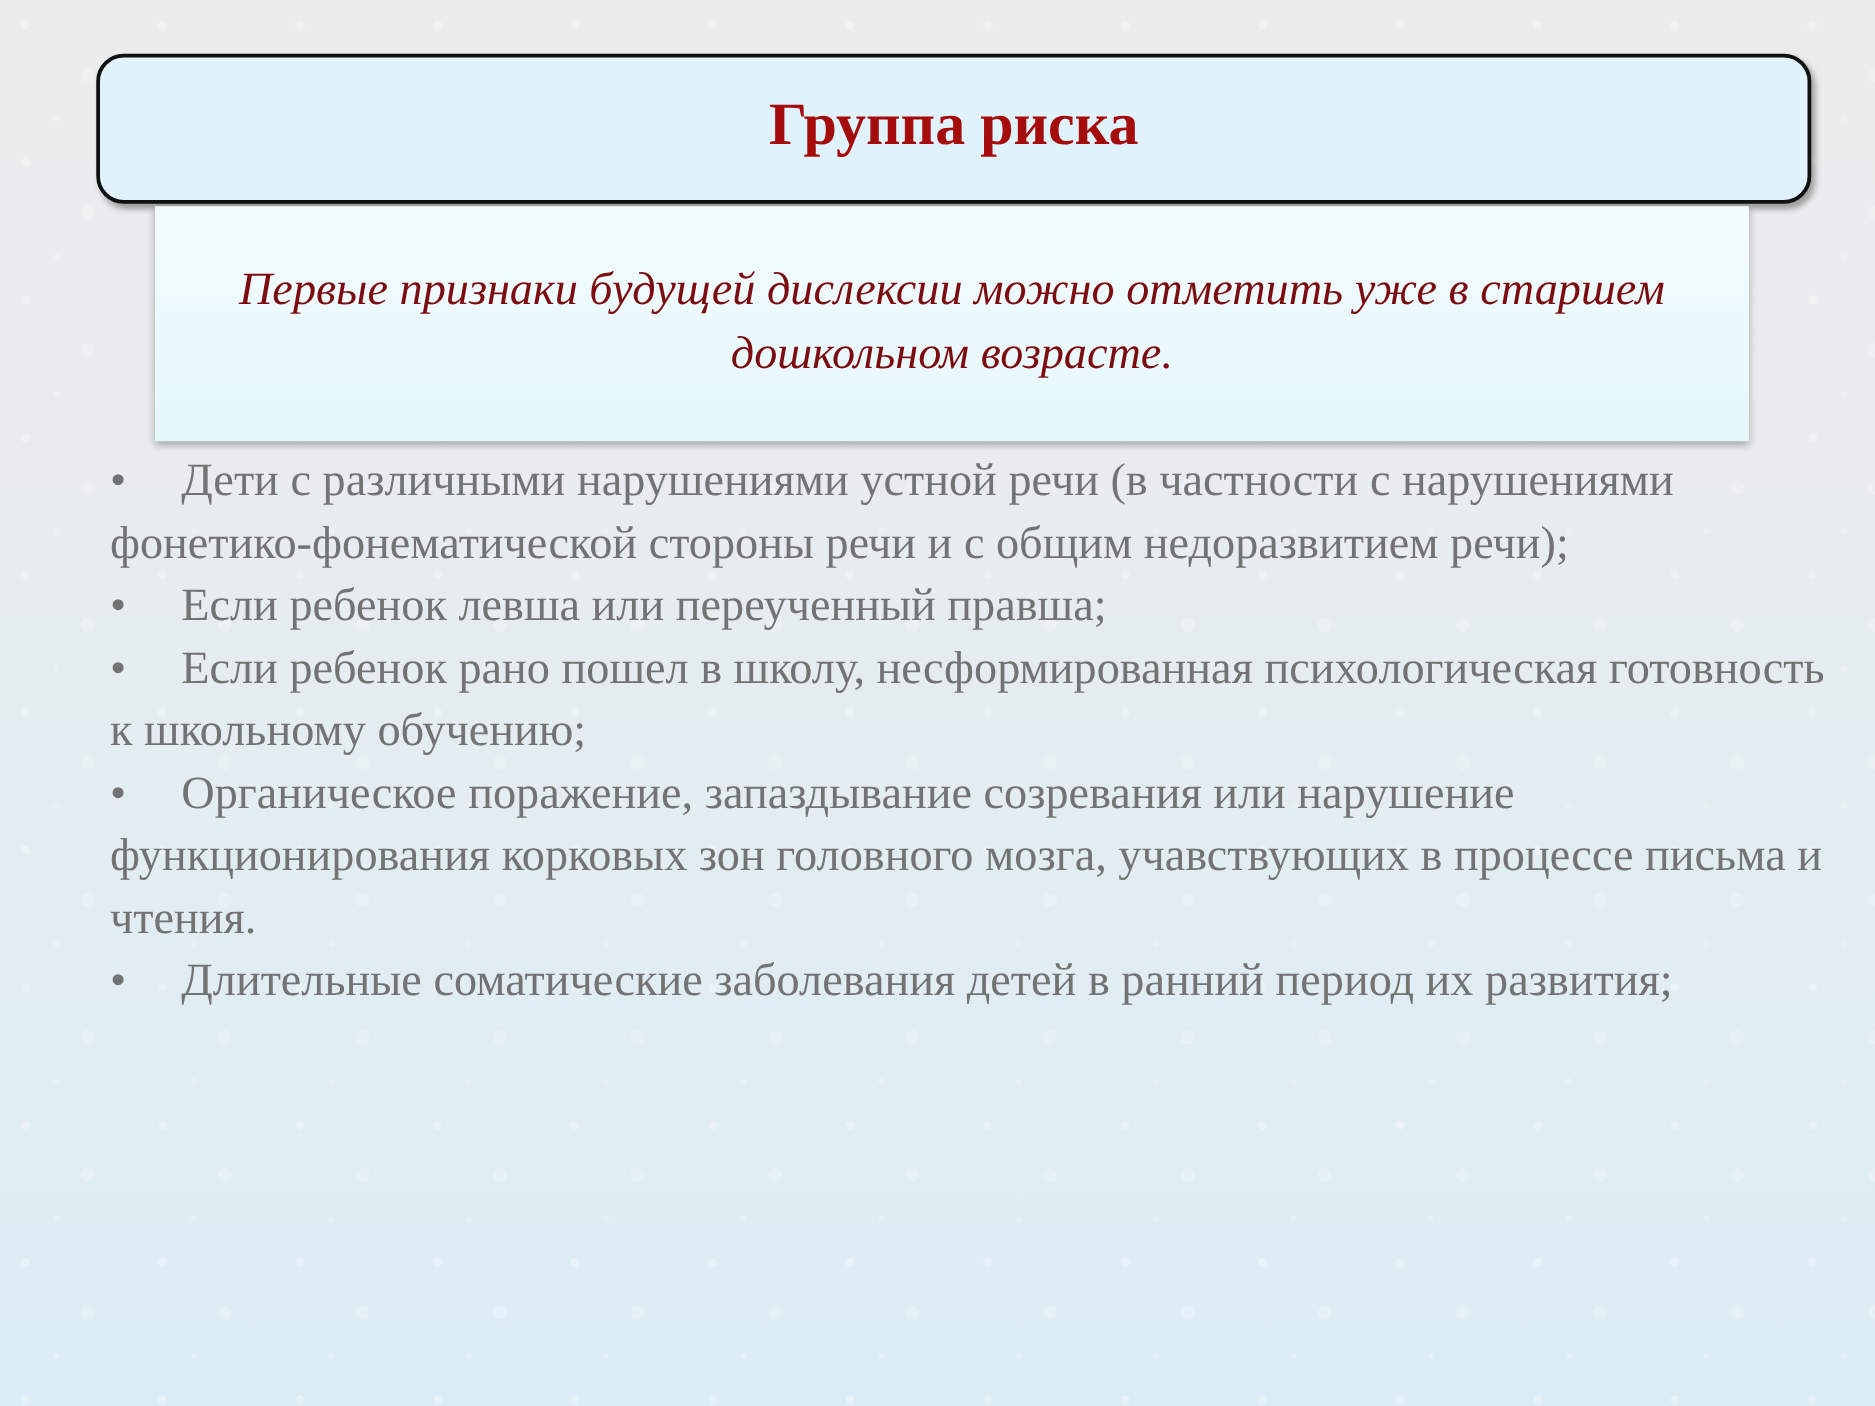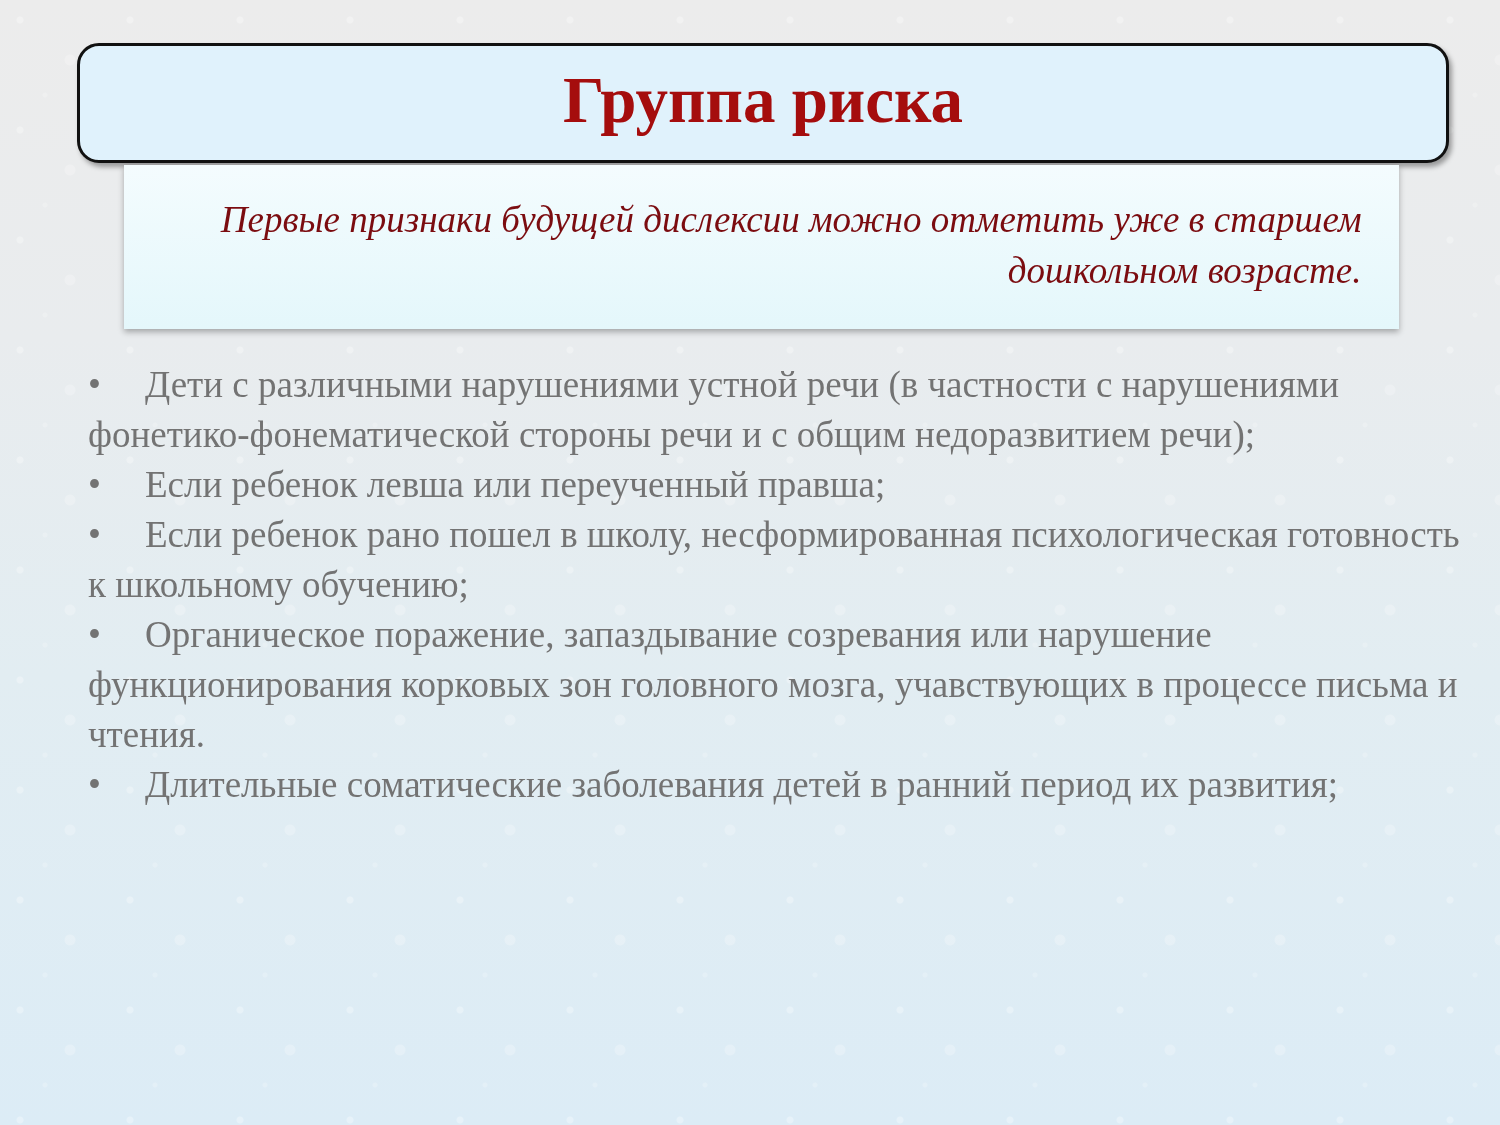--- a/index.html
+++ b/index.html
@@ -36,36 +36,36 @@
       border-radius: 22px;
       box-shadow: 3px 4px 5px rgba(0,0,0,0.35);
       display: flex;
       align-items: center;
       justify-content: center;
     }
     .title {
       color: #a50d0d;
       font-family: "Liberation Serif", "DejaVu Serif", serif;
       font-weight: bold;
-      font-size: 65px;
+      font-size: 48px;
       line-height: 1;
       margin-top: -6px;
     }
     .subtitle-box {
       position: absolute;
       left: 124px;
       top: 165px;
       width: 1275px;
-      height: 164px;
+      height: 188px;
       background: linear-gradient(to bottom, #f4fcfe, #e4f7fb);
       box-shadow: 0 3px 6px rgba(0,0,0,0.3);
       display: flex;
       align-items: center;
       justify-content: center;
-      text-align: right;
+      text-align: center;
     }
     .subtitle {
       color: #7b0c10;
       font-style: italic;
       font-size: 37px;
       line-height: 51px;
       width: 1200px;
       margin-top: -4px;
     }
     .bullets {

